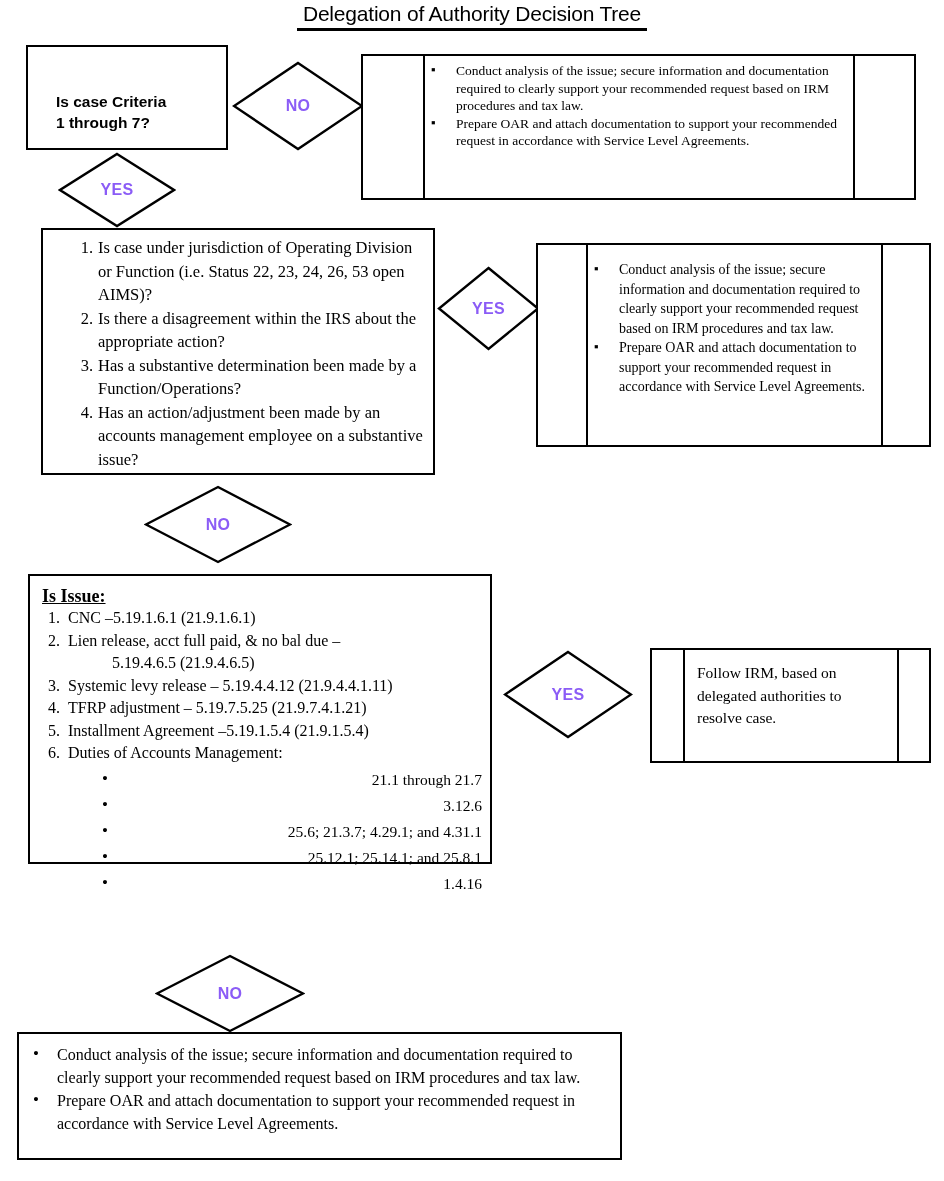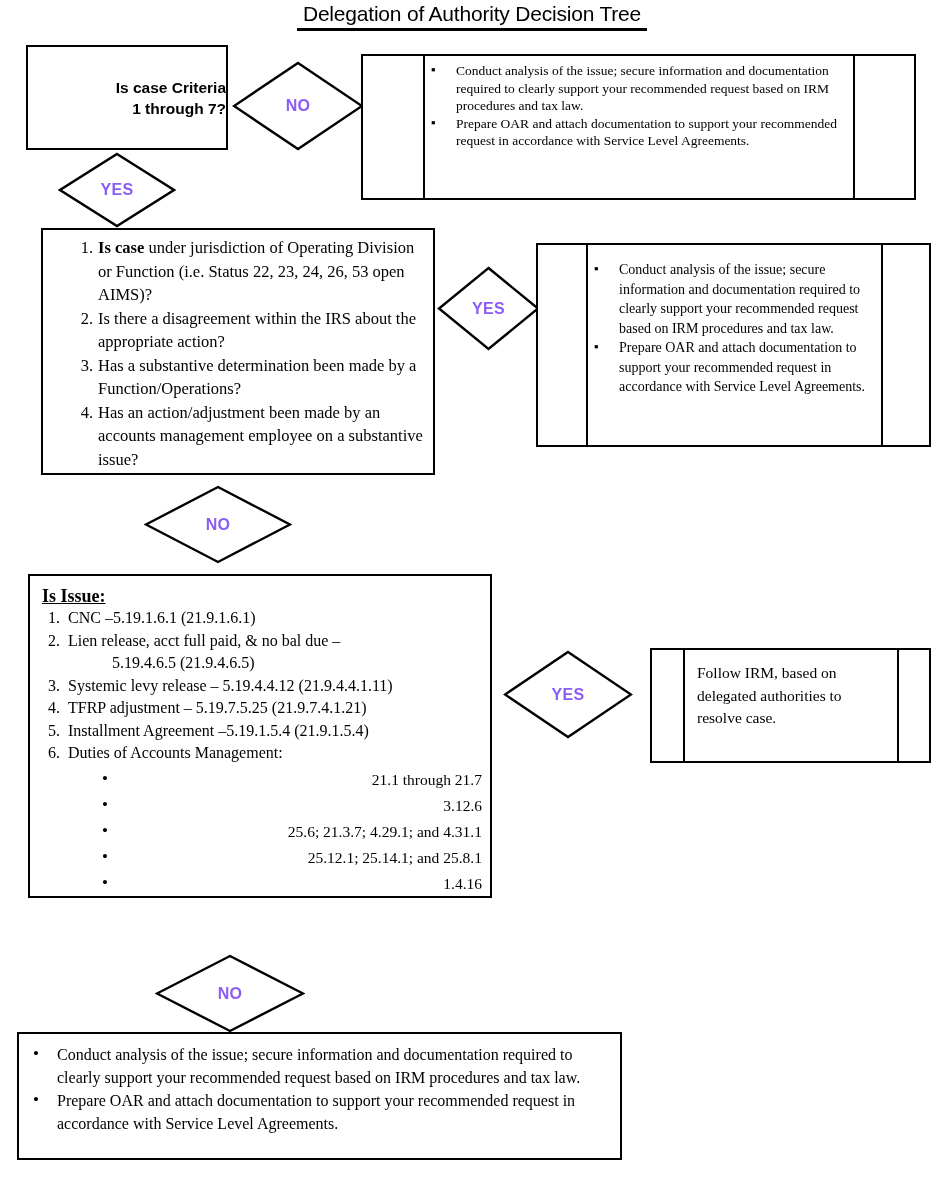--- a/index.html
+++ b/index.html
@@ -92,22 +92,21 @@
     color: #8b5cf6;
   }
 
   
   .q-text {
     font-family: "Liberation Sans", sans-serif;
     font-weight: bold;
     font-size: 15.5px;
     line-height: 21px;
     padding: 0;
-    margin: 0;
-    text-align: right;
+    margin: 14px;
   }
   ul.sq-list {
     list-style: none;
     margin: 0;
     padding: 0;
   }
   ul.sq-list > li {
     position: relative;
     padding-left: 31px;
     margin: 0 0 0 0;
@@ -169,21 +168,21 @@
     counter-increment: numitem2;
   }
   ol.num-list2 > li::before {
     content: counter(numitem2) ".";
     position: absolute;
     left: 0;
     top: 0;
     width: 18px;
     text-align: right;
   }
-  .bold { font-weight: bold; }
+  .bold { font-weight: normal; }
   .ul-head {
     font-weight: bold;
     text-decoration: underline;
     font-size: 18px;
     line-height: 22px;
   }
   .ind {
     display: block;
     padding-left: 44px;
   }
@@ -256,21 +255,21 @@
     <div class="pad-cell right" style="width:48px;"></div>
   </div>
 
   <div class="diamond" style="left:144px; top:485px; width:148px; height:79px;">
     <svg width="148" height="79" viewBox="0 0 148 79">
       <polygon points="74,2 146,39.5 74,77 2,39.5" fill="#ffffff" stroke="#000000" stroke-width="2.4"></polygon>
     </svg>
     <span class="dlabel">NO</span>
   </div>
 
-  <div class="box" style="left:28px; top:574px; width:464px; height:324px;">
+  <div class="box" style="left:28px; top:574px; width:464px; height:290px;">
     <div style="padding:9px 8px 0 12px;">
       <div class="ul-head">Is Issue:</div>
       <ol class="num-list2" style="font-size:16px; line-height:22.5px;">
         <li>CNC –5.19.1.6.1 (21.9.1.6.1)</li>
         <li>
           <span>Lien release, acct full paid, &amp; no bal due –</span>
           <span class="ind">5.19.4.6.5 (21.9.4.6.5)</span>
         </li>
         <li>Systemic levy release – 5.19.4.4.12  (21.9.4.4.1.11)</li>
         <li>TFRP adjustment – 5.19.7.5.25 (21.9.7.4.1.21)</li>

